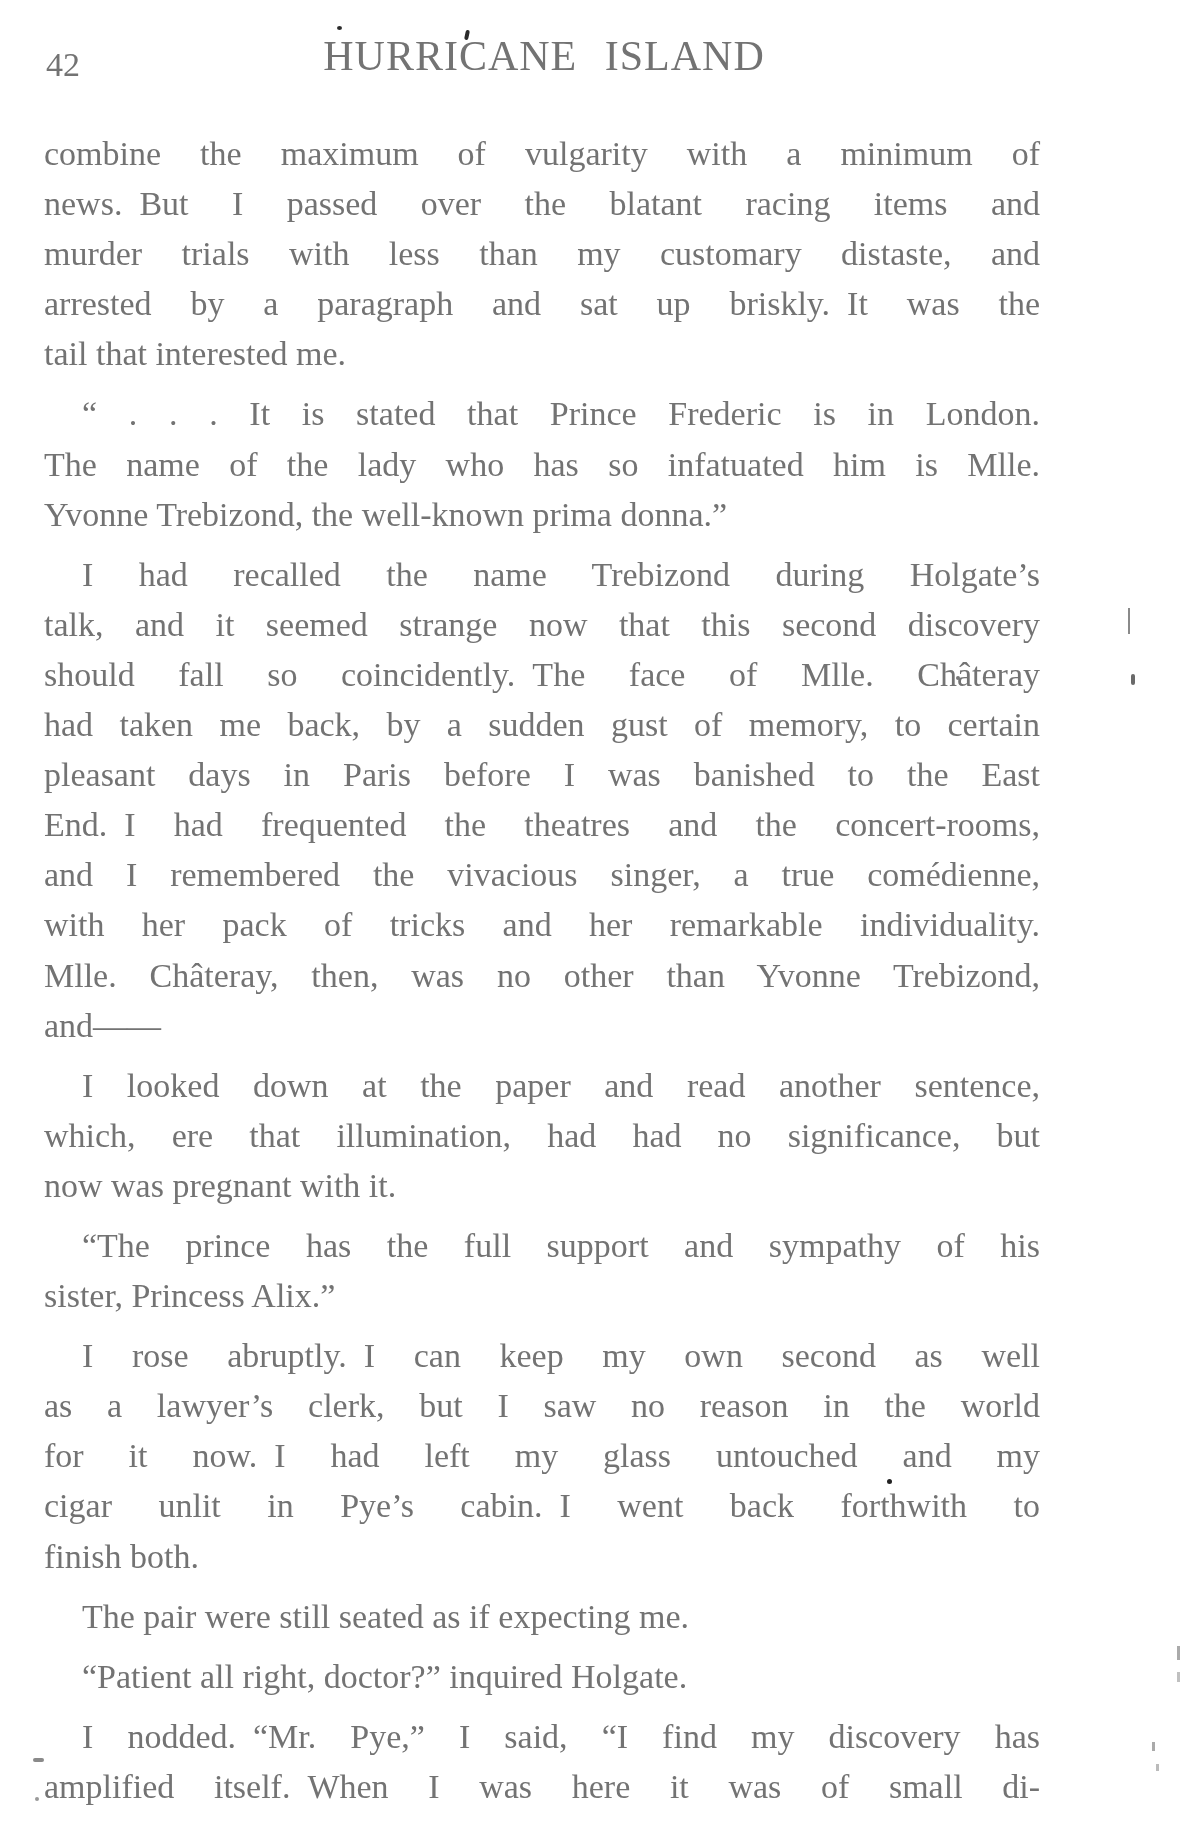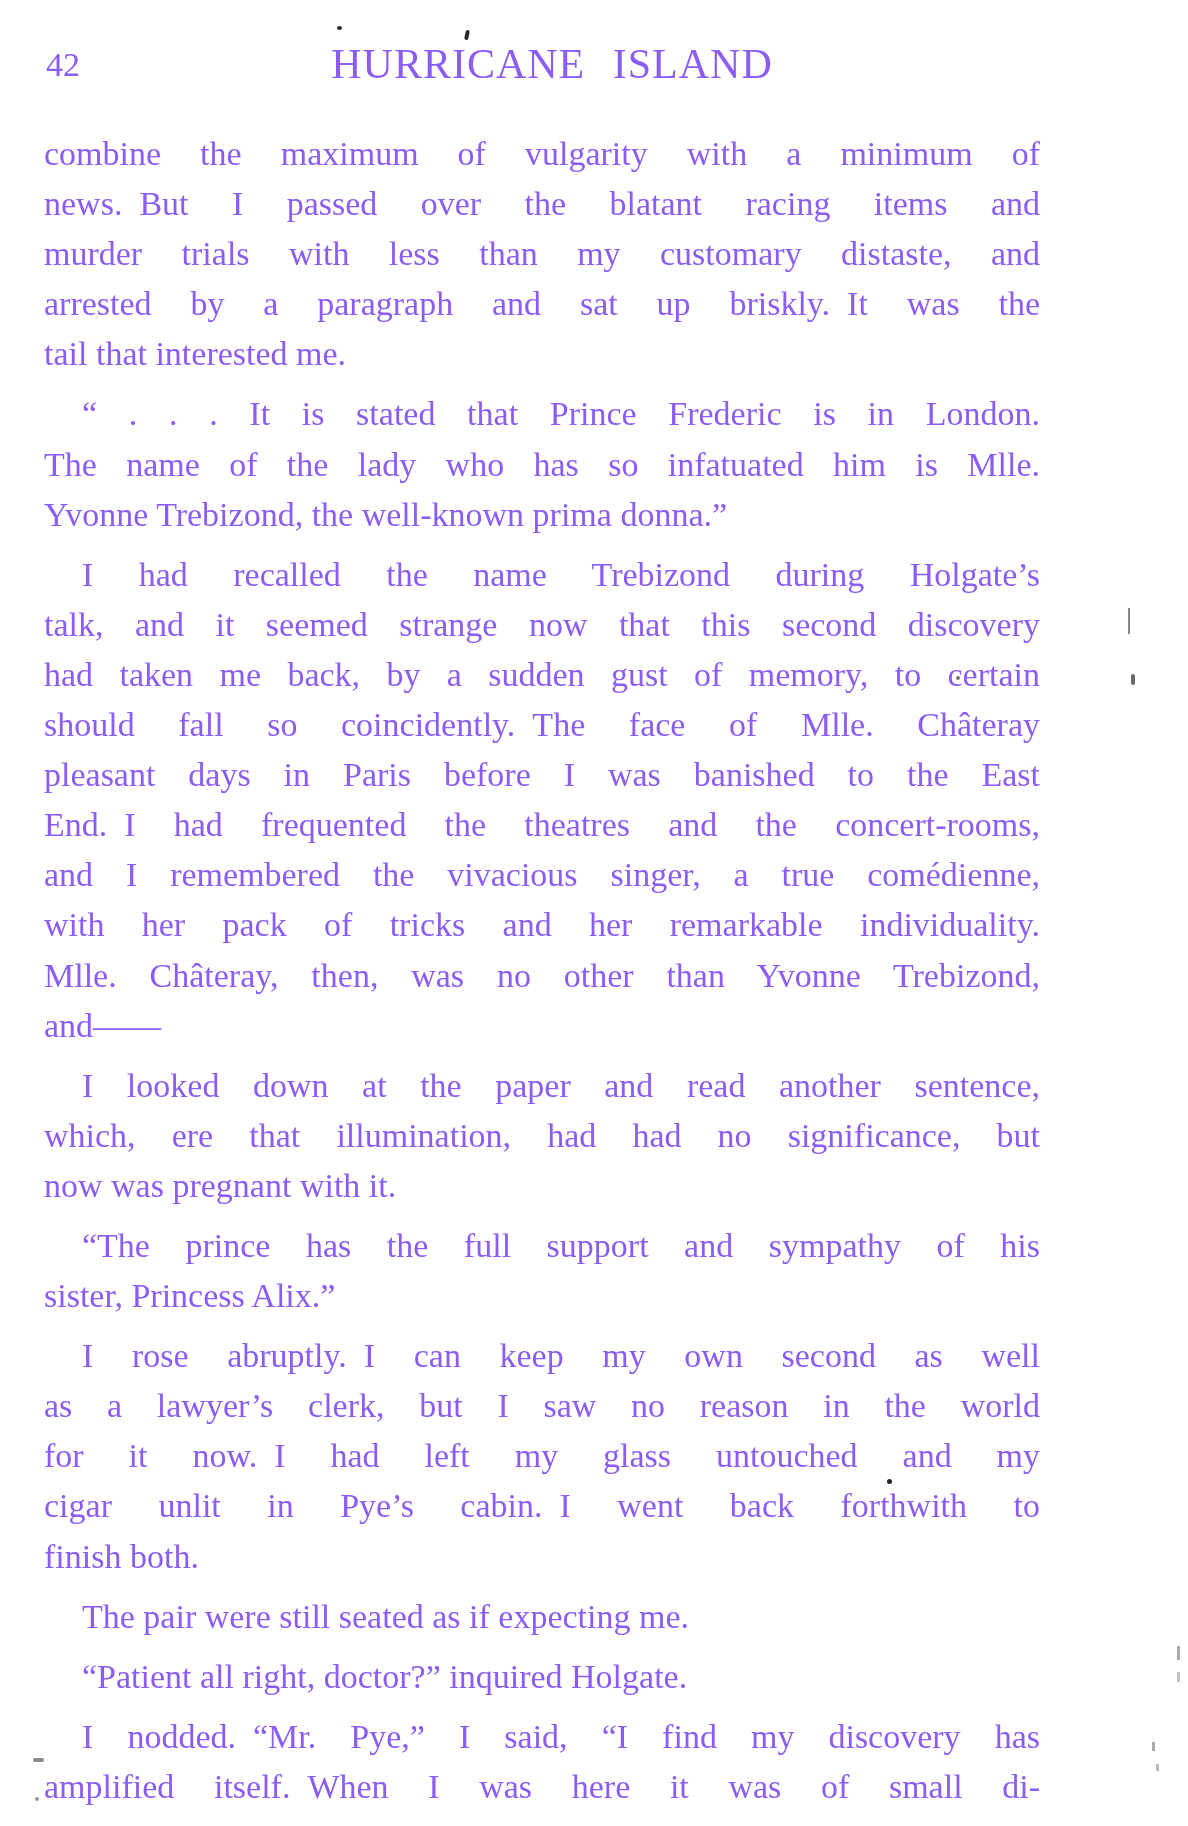--- a/index.html
+++ b/index.html
@@ -3,35 +3,35 @@
 <meta charset="utf-8">
 <style>
   html, body { margin: 0; padding: 0; background: #ffffff; }
   .page {
     position: relative;
     width: 1188px;
     height: 1826px;
     background: #ffffff;
     overflow: hidden;
     font-family: "Liberation Serif", "DejaVu Serif", serif;
-    color: #8b5cf6;
+    color: #737373;
   }
   .pagenum {
     position: absolute;
     left: 46px;
     top: 48px;
     font-size: 34px;
     line-height: 34px;
   }
   .title {
     position: absolute;
     left: 46px;
     top: 34px;
     width: 996px;
-    margin: 8px;
+    margin: 0;
     text-align: center;
     font-size: 42px;
     line-height: 44px;
     font-weight: normal;
     letter-spacing: 1px;
     word-spacing: 16px;
   }
   .text {
     position: absolute;
     left: 44px;
@@ -63,22 +63,22 @@
       <div class="line just"><span>combine the maximum of vulgarity with a minimum of</span></div>
       <div class="line just"><span>news. But I passed over the blatant racing items and</span></div>
       <div class="line just"><span>murder trials with less than my customary distaste, and</span></div>
       <div class="line just"><span>arrested by a paragraph and sat up briskly. It was the</span></div>
       <div class="line nojust"><span>tail that interested me.</span></div>
       <div class="line just indent"><span>“ . . . It is stated that Prince Frederic is in London.</span></div>
       <div class="line just"><span>The name of the lady who has so infatuated him is Mlle.</span></div>
       <div class="line nojust"><span>Yvonne Trebizond, the well-known prima donna.”</span></div>
       <div class="line just indent"><span>I had recalled the name Trebizond during Holgate’s</span></div>
       <div class="line just"><span>talk, and it seemed strange now that this second discovery</span></div>
+      <div class="line just"><span>should fall so coincidently. The face of Mlle. Châteray</span></div>
       <div class="line just"><span>had taken me back, by a sudden gust of memory, to certain</span></div>
-      <div class="line just"><span>should fall so coincidently. The face of Mlle. Châteray</span></div>
       <div class="line just"><span>pleasant days in Paris before I was banished to the East</span></div>
       <div class="line just"><span>End. I had frequented the theatres and the concert-rooms,</span></div>
       <div class="line just"><span>and I remembered the vivacious singer, a true </span><span class="ital">comédienne,</span></div>
       <div class="line just"><span>with her pack of tricks and her remarkable individuality.</span></div>
       <div class="line just"><span>Mlle. Châteray, then, was no other than Yvonne Trebizond,</span></div>
       <div class="line nojust"><span>and——</span></div>
       <div class="line just indent"><span>I looked down at the paper and read another sentence,</span></div>
       <div class="line just"><span>which, ere that illumination, had had no significance, but</span></div>
       <div class="line nojust"><span>now was pregnant with it.</span></div>
       <div class="line just indent"><span>“The prince has the full support and sympathy of his</span></div>

